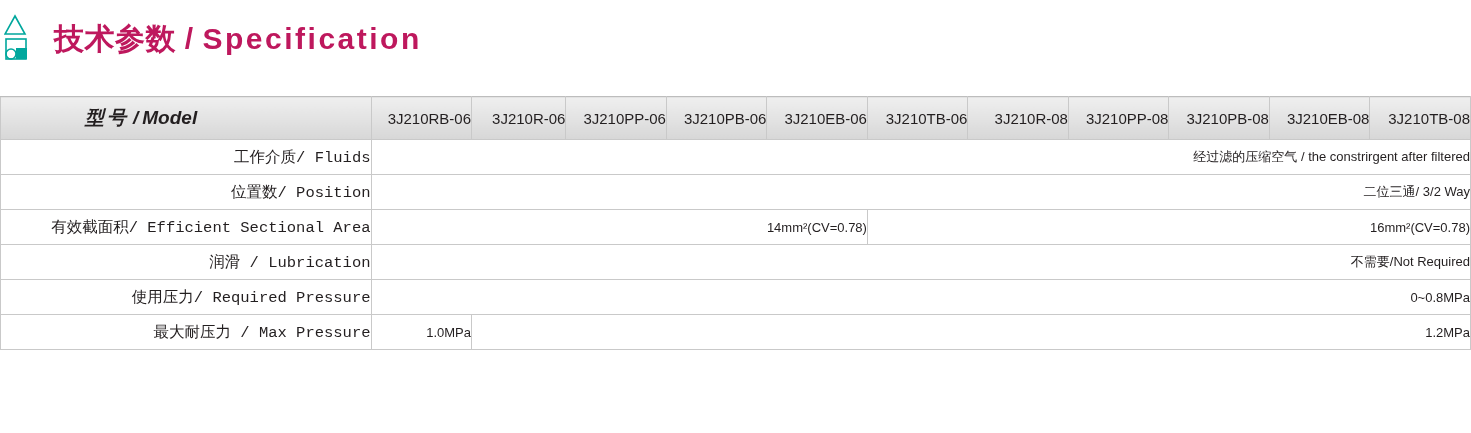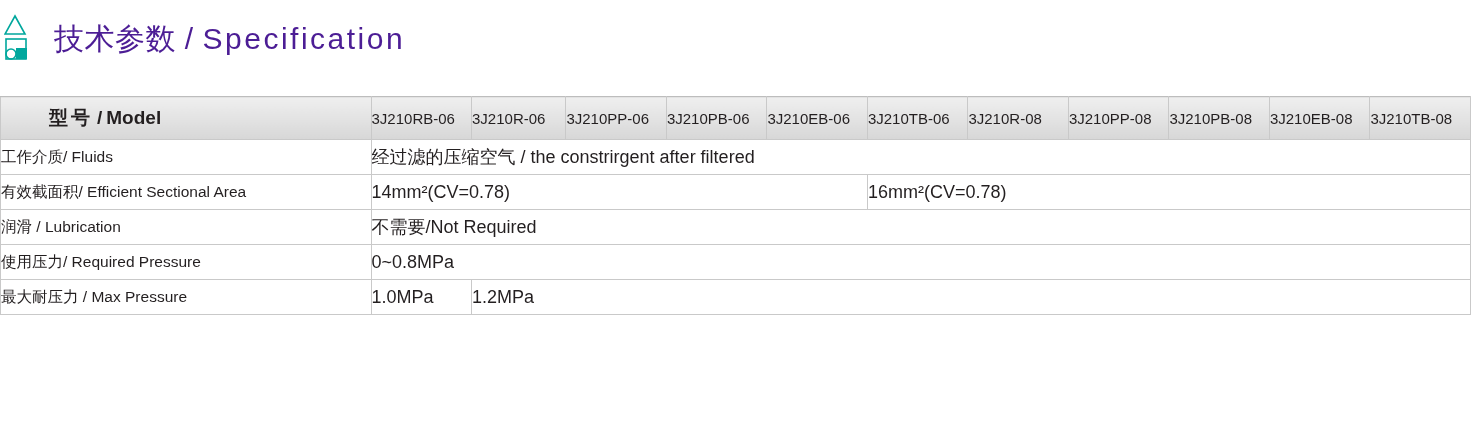--- a/index.html
+++ b/index.html
@@ -34,44 +34,44 @@
   .header-icon {
     width: 46px;
     height: 50px;
     margin-left: 4px;
     margin-right: 4px;
     position: relative;
     flex: none;
   }
   .header-title {
     font-size: 30px;
-    font-weight: normal;
+    font-weight: bold;
     letter-spacing: 0.5px;
-    color: #4c1d95;
+    color: #be185d;
     white-space: nowrap;
   }
   .header-title .en {
     letter-spacing: 2.5px;
   }
 
   
   .spec-table {
     position: absolute;
     left: 0;
     top: 96px;
     width: 1471px;
     border-collapse: collapse;
     table-layout: fixed;
     font-size: 15px;
   }
   .spec-table td, .spec-table th {
     border: 1px solid #c9c9c9;
     padding: 0;
     height: 34px;
-    text-align: left;
+    text-align: right;
     vertical-align: middle;
     font-weight: normal;
     color: #231f20;
     white-space: nowrap;
     overflow: hidden;
   }
   .spec-table tr:first-child td,
   .spec-table tr:first-child th {
     border-top: 1px solid #bdbdbd;
   }
@@ -82,34 +82,36 @@
     font-size: 15px;
   }
   .head-row .model-label {
     font-size: 19px;
     font-weight: bold;
     text-align: left;
     padding-left: 0;
   }
   .model-label-inner {
     display: inline-block;
-    padding-left: 48px;
+    padding-left: 84px;
+    font-style: italic;
   }
   .model-label-inner .cn { letter-spacing: 3px; }
   .model-label-inner .sep { padding: 0 4px; }
 
   .row-label {
     text-align: left;
     padding-left: 24px;
     font-size: 15.5px;
     background: #ffffff;
+    font-family: Liberation Mono, monospace;
   }
   .cell {
     background: #ffffff;
-    font-size: 18px;
+    font-size: 13px;
   }
 </style>
 </head>
 <body>
 
 <div class="page">
 
   <div class="header">
     <div class="header-icon">
       <svg width="46" height="50" viewBox="0 0 46 50" xmlns="http://www.w3.org/2000/svg">
@@ -157,20 +159,24 @@
         <th>3J210PB-08</th>
         <th>3J210EB-08</th>
         <th>3J210TB-08</th>
       </tr>
 
       <tr>
         <td class="row-label">工作介质/ Fluids</td>
         <td class="cell" colspan="11">经过滤的压缩空气 / the constrirgent after filtered</td>
       </tr>
 
+      <tr>
+        <td class="row-label">位置数/ Position</td>
+        <td class="cell" colspan="11">二位三通/ 3/2 Way</td>
+      </tr>
 
       <tr>
         <td class="row-label">有效截面积/ Efficient Sectional Area</td>
         <td class="cell" colspan="5">14mm²(CV=0.78)</td>
         <td class="cell" colspan="6">16mm²(CV=0.78)</td>
       </tr>
 
 
       <tr>
         <td class="row-label">润滑 / Lubrication</td>

